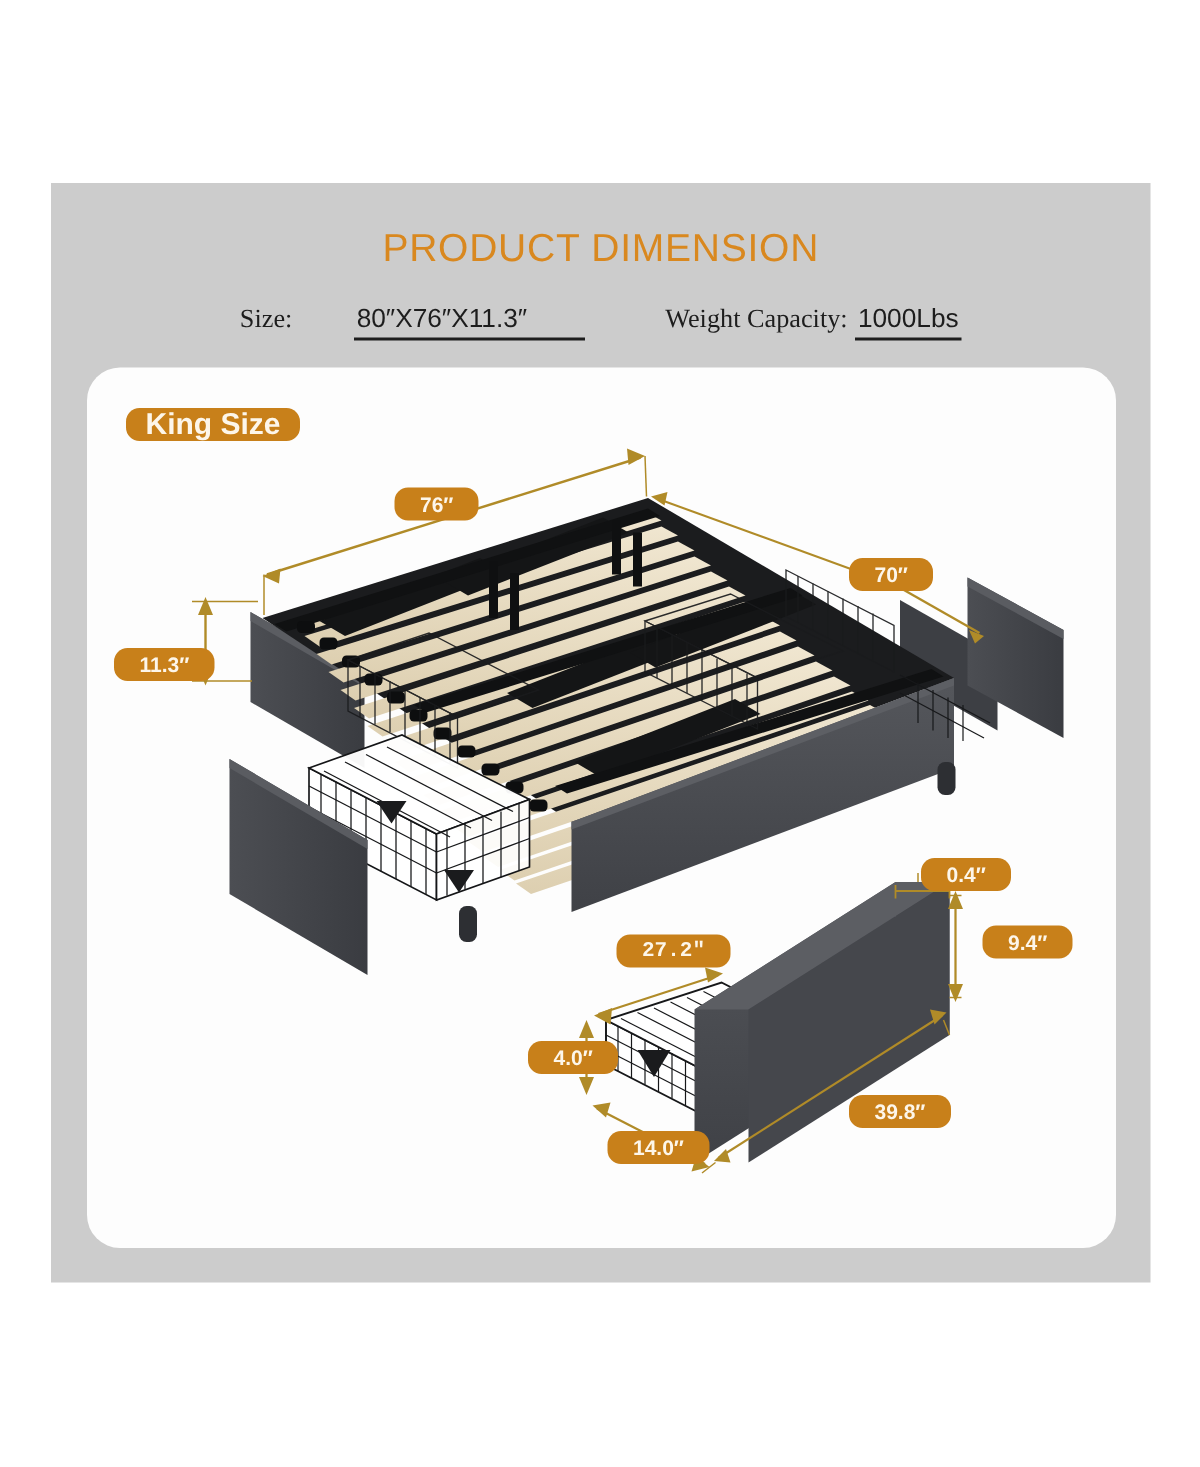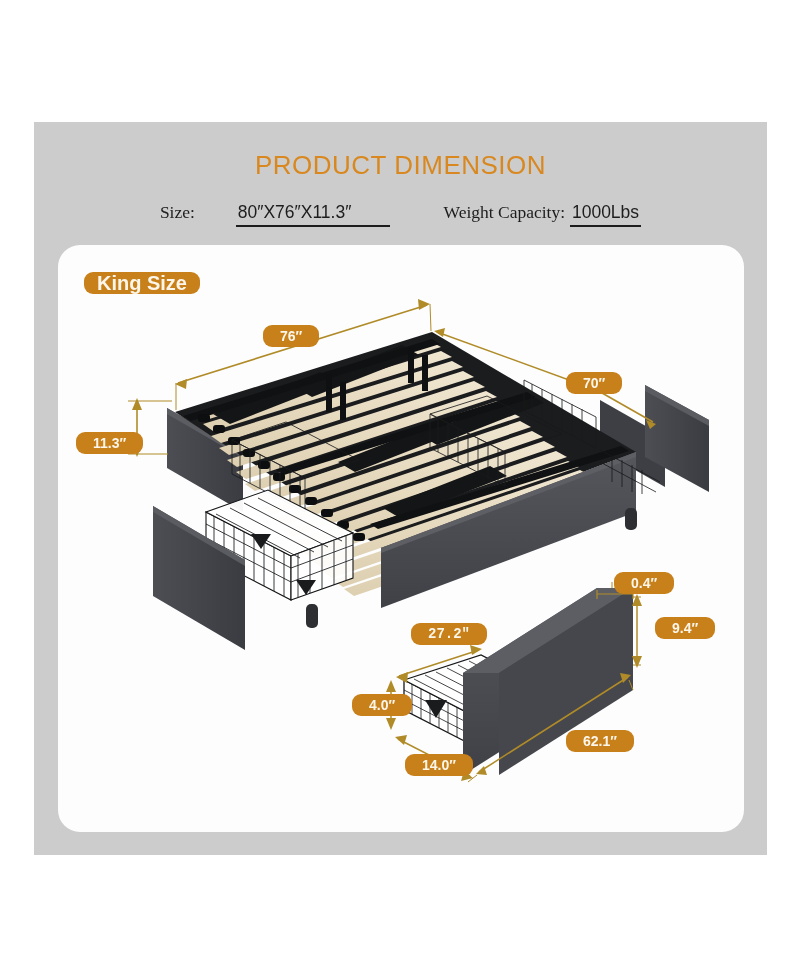--- a/index.html
+++ b/index.html
@@ -430,15 +430,15 @@
 
   <div class="badge dim b-76">76″</div>
   <div class="badge dim b-113">11.3″</div>
   <div class="badge dim b-80">70″</div>
 
   <div class="badge dim b-04">0.4″</div>
   <div class="badge dim b-94">9.4″</div>
   <div class="badge dim b-272">27.2″</div>
   <div class="badge dim b-48">4.0″</div>
   <div class="badge dim b-164">14.0″</div>
-  <div class="badge dim b-398">62.1″</div>
+  <div class="badge dim b-398">39.8″</div>
 
 </div>
 
 </body></html>

